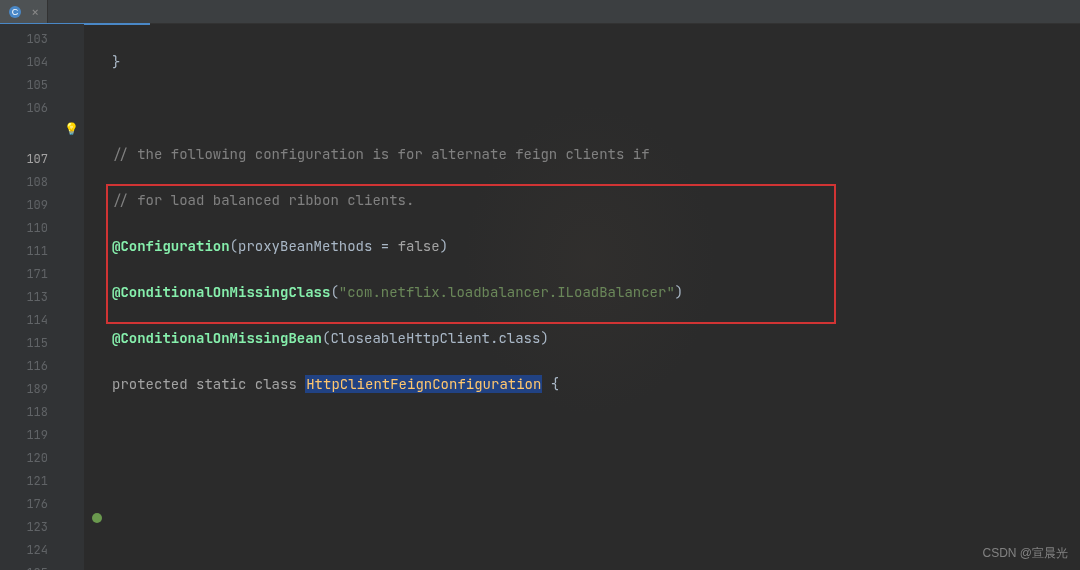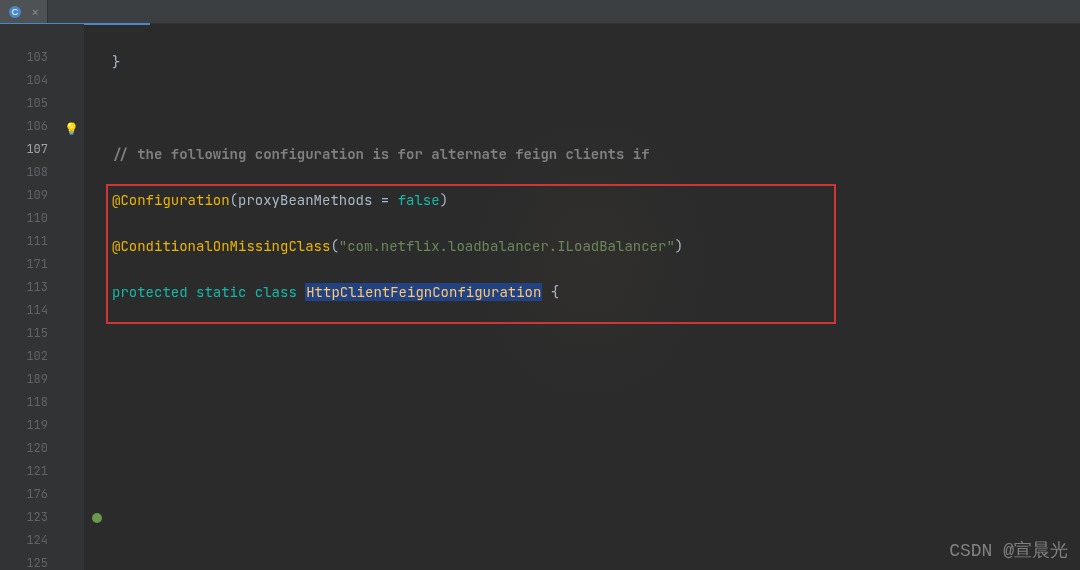--- a/index.html
+++ b/index.html
@@ -54,24 +54,24 @@
   position:relative;
 }
 .gutter {
   width:60px;
   background:#313335;
   text-align:right;
   padding-right:12px;
   color:#606366;
   font-size:12px;
   line-height:23px;
-  padding-top:22px;
+  padding-top:4px;
   user-select:none;
 }
-.gutter .current { color:#a4a3a3; }
+.gutter .current { color:#a4a3a3;margin-top:28px; }
 .marker-col {
   width:24px;
   background:#313335;
   position:relative;
 }
 .bulb {
   position:absolute;
   left:4px;
   width:14px; height:14px;
   color:#f0a732;
@@ -81,23 +81,23 @@
   flex:1;
   padding-top:4px;
   line-height:23px;
   padding-left:28px;
   font-size:14px;
   white-space:pre;
   position:relative;
 }
 .ln { height:23px; }
 .ind1 { padding-left:0; }
-.comment { color:#808080;font-weight:bold; }
-.anno { color:#eab308; }
-.kw { color:#14b8a6; }
+.comment { color:#808080; }
+.anno { color:#86efac;font-weight:bold; }
+.kw { color:#a3a3a3; }
 .str { color:#6a8759; }
 .ident { color:#a9b7c6; }
 .hl-class {
   background:#214283;
   color:#ffc66d;
   padding:0 1px;
 }
 .red-box {
   position:absolute;
   border:2px solid #d13434;
@@ -111,22 +111,22 @@
   display:inline-block;
   width:1px; height:17px;
   background:#bbbbbb;
   vertical-align:middle;
   margin-bottom:2px;
 }
 .watermark {
   position:absolute;
   right:12px; bottom:8px;
   color:rgba(200,200,200,0.55);
-  font-size:18px;
-  font-family:Liberation Mono, monospace;
+  font-size:12px;
+  font-family:Liberation Sans, sans-serif;
 }
 .green-gutter {
   position:absolute;
   left:30px;
   width:14px; height:14px;
 }
 </style>
 </head>
 <body>
 
@@ -153,21 +153,21 @@
     <div>106</div>
     <div class="current">107</div>
     <div>108</div>
     <div>109</div>
     <div>110</div>
     <div>111</div>
     <div>171</div>
     <div>113</div>
     <div>114</div>
     <div>115</div>
-    <div>102</div>
+    <div>116</div>
     <div>189</div>
     <div>118</div>
     <div>119</div>
     <div>120</div>
     <div>121</div>
     <div>176</div>
     <div>123</div>
     <div>124</div>
     <div>125</div>
     <div>126</div>
@@ -179,22 +179,24 @@
       <svg viewBox="0 0 14 14" width="14" height="14">
           <circle cx="7" cy="7" r="5" fill="#6a994e"></circle>
         </svg>
     </div>
   </div>
 
   <div class="code">
 <div class="ln ind1"><span class="ident">}</span></div>
 <div class="ln"></div>
 <div class="ln ind1"><span class="comment">// the following configuration is for alternate feign clients if</span></div>
+<div class="ln ind1"><span class="comment">// for load balanced ribbon clients.</span></div>
 <div class="ln ind1"><span class="anno">@Configuration</span><span class="ident">(</span><span class="ident">proxyBeanMethods</span><span class="ident"> = </span><span class="kw">false</span><span class="ident">)</span></div>
 <div class="ln ind1"><span class="anno">@ConditionalOnMissingClass</span><span class="ident">(</span><span class="str">"com.netflix.loadbalancer.ILoadBalancer"</span><span class="ident">)</span></div>
+<div class="ln ind1"><span class="anno">@ConditionalOnMissingBean</span><span class="ident">(</span><span class="ident">CloseableHttpClient</span><span class="ident">.class</span><span class="ident">)</span></div>
 <div class="ln ind1"><span class="kw">protected static class </span><span class="hl-class">HttpClientFeignConfiguration</span><span class="ident"> {</span></div>
 
 
 
 
 
 
 
 
 

